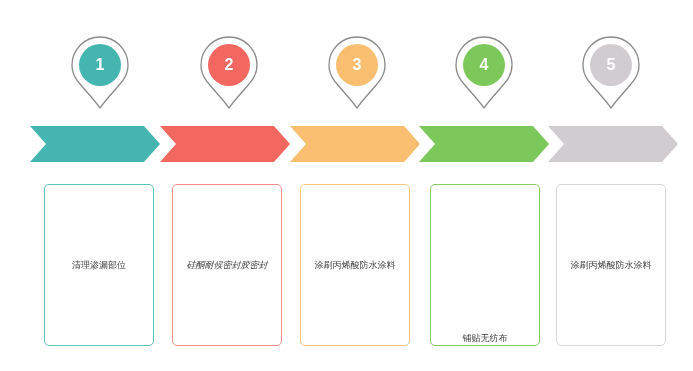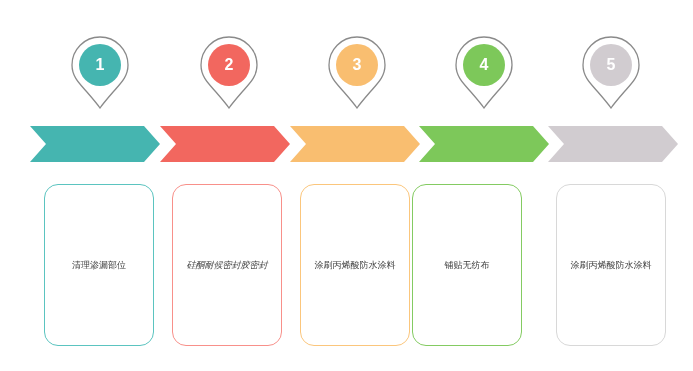--- a/index.html
+++ b/index.html
@@ -86,21 +86,21 @@
     width: 693px;
     height: 164px;
   }
   .step-box {
     position: absolute;
     top: 0;
     width: 110px;
     height: 162px;
     box-sizing: border-box;
     border: 1px solid #cccccc;
-    border-radius: 14px;
+    border-radius: 5px;
     background: #ffffff;
     display: flex;
     align-items: center;
     justify-content: center;
     padding: 0 4px;
   }
   .step-box-label {
     font-size: 9px;
     line-height: 13px;
     color: #3f3f3f;
@@ -183,21 +183,21 @@
   <div class="boxes-row">
       <div class="step-box" style="left: 44px; border-color: rgb(91, 196, 192);">
         <div class="step-box-label">清理渗漏部位</div>
       </div>
       <div class="step-box" style="left: 172px; border-color: rgb(248, 144, 138); font-style: italic;">
         <div class="step-box-label">硅酮耐候密封胶密封</div>
       </div>
       <div class="step-box" style="left: 300px; border-color: rgb(251, 198, 124);">
         <div class="step-box-label">涂刷丙烯酸防水涂料</div>
       </div>
-      <div class="step-box" style="left: 412px; border-color: rgb(132, 203, 98);">
+      <div class="step-box" style="left: 430px; border-color: rgb(132, 203, 98); align-items: flex-end;">
         <div class="step-box-label">铺贴无纺布</div>
       </div>
       <div class="step-box" style="left: 556px; border-color: rgb(216, 216, 216);">
         <div class="step-box-label">涂刷丙烯酸防水涂料</div>
       </div>
     </div>
 
 </div>
 
 </body></html>

